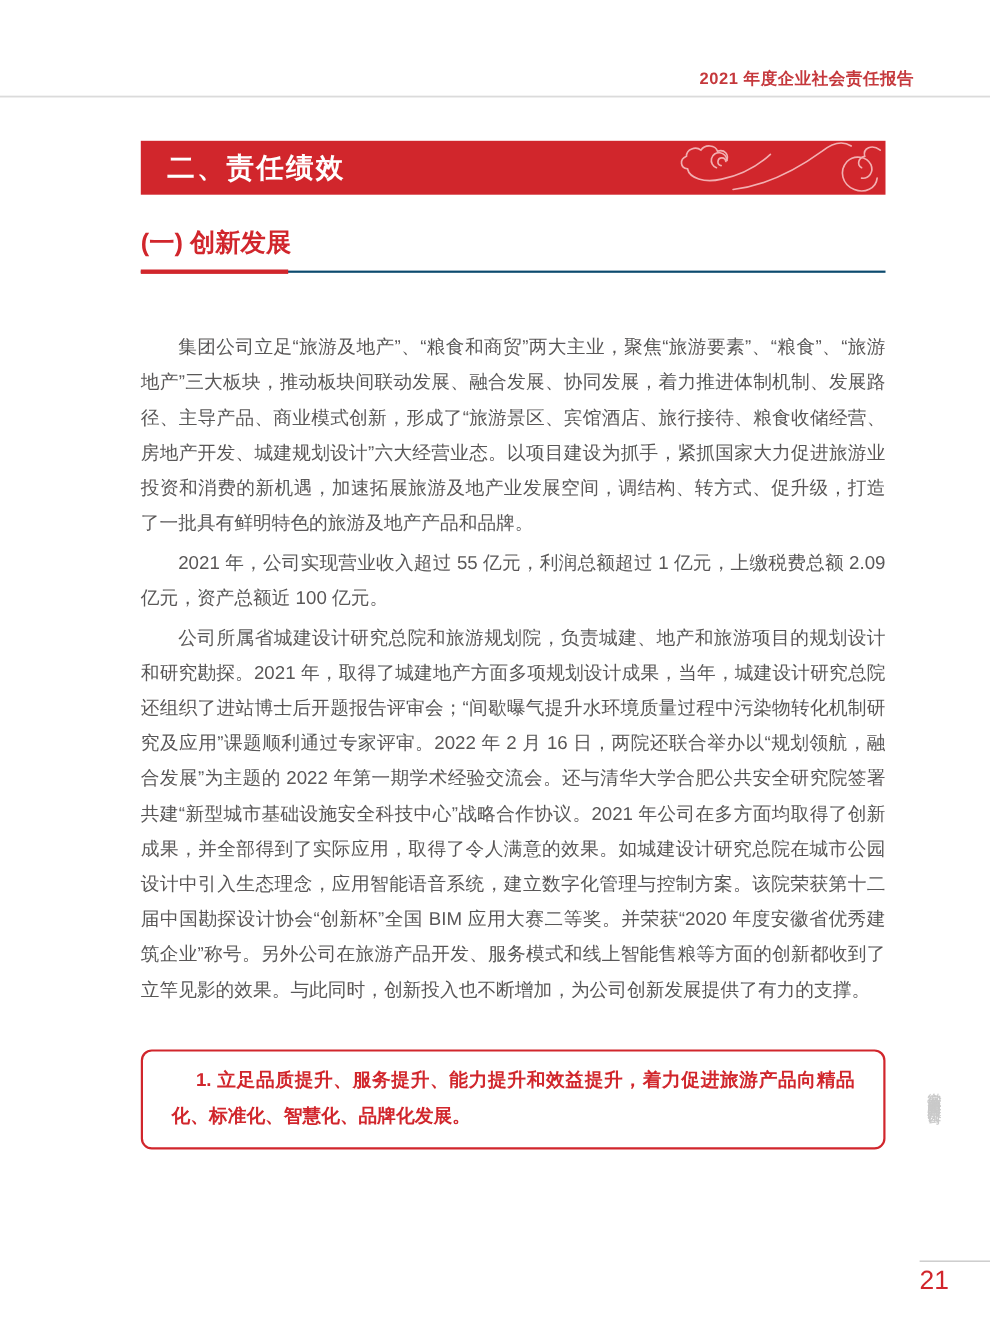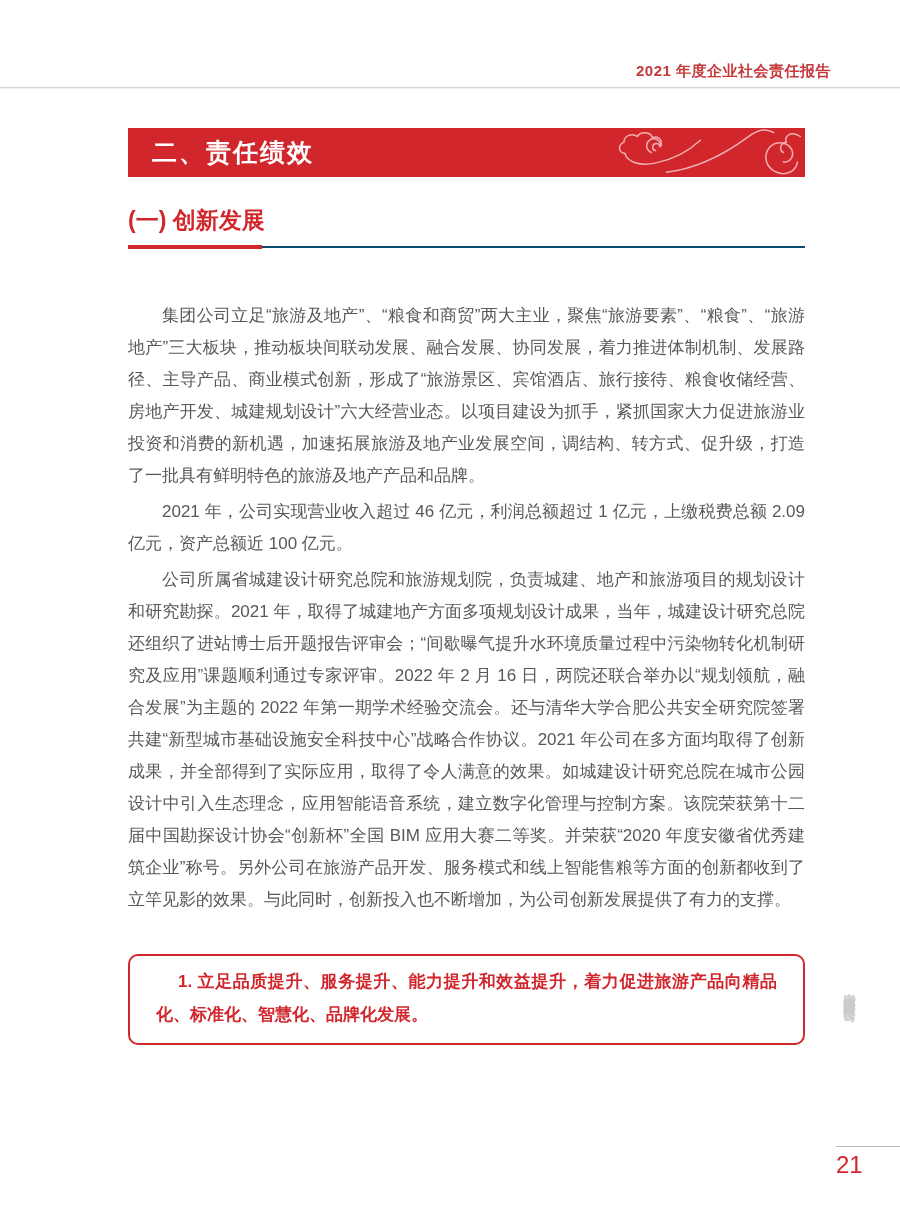--- a/index.html
+++ b/index.html
@@ -100,21 +100,21 @@
         <path d="M197,36 C196,46 185,51 175,47 C163,42 160,29 168,20 C175,13 187,15 191,23 C194,30 189,37 182,36"></path>
         <path d="M200,9 C192,3 183,7 185,15 C179,16 177,23 182,26"></path>
       </g>
     </svg>
   </div>
 
   <div class="section-heading">(一) 创新发展</div>
 
   <div class="body-copy">
     <p>集团公司立足“旅游及地产”、“粮食和商贸”两大主业，聚焦“旅游要素”、“粮食”、“旅游地产”三大板块，推动板块间联动发展、融合发展、协同发展，着力推进体制机制、发展路径、主导产品、商业模式创新，形成了“旅游景区、宾馆酒店、旅行接待、粮食收储经营、房地产开发、城建规划设计”六大经营业态。以项目建设为抓手，紧抓国家大力促进旅游业投资和消费的新机遇，加速拓展旅游及地产业发展空间，调结构、转方式、促升级，打造了一批具有鲜明特色的旅游及地产产品和品牌。</p>
-    <p>2021 年，公司实现营业收入超过 46 亿元，利润总额超过 1 亿元，上缴税费总额 2.09 亿元，资产总额近 100 亿元。</p>
+    <p>2021 年，公司实现营业收入超过 55 亿元，利润总额超过 1 亿元，上缴税费总额 2.09 亿元，资产总额近 100 亿元。</p>
     <p>公司所属省城建设计研究总院和旅游规划院，负责城建、地产和旅游项目的规划设计和研究勘探。2021 年，取得了城建地产方面多项规划设计成果，当年，城建设计研究总院还组织了进站博士后开题报告评审会；“间歇曝气提升水环境质量过程中污染物转化机制研究及应用”课题顺利通过专家评审。2022 年 2 月 16 日，两院还联合举办以“规划领航，融合发展”为主题的 2022 年第一期学术经验交流会。还与清华大学合肥公共安全研究院签署共建“新型城市基础设施安全科技中心”战略合作协议。2021 年公司在多方面均取得了创新成果，并全部得到了实际应用，取得了令人满意的效果。如城建设计研究总院在城市公园设计中引入生态理念，应用智能语音系统，建立数字化管理与控制方案。该院荣获第十二届中国勘探设计协会“创新杯”全国 BIM 应用大赛二等奖。并荣获“2020 年度安徽省优秀建筑企业”称号。另外公司在旅游产品开发、服务模式和线上智能售粮等方面的创新都收到了立竿见影的效果。与此同时，创新投入也不断增加，为公司创新发展提供了有力的支撑。</p>
 
     <div class="callout">
       <p>1. 立足品质提升、服务提升、能力提升和效益提升，着力促进旅游产品向精品化、标准化、智慧化、品牌化发展。</p>
     </div>
 
   </div>
 
   <div class="company-vertical">安徽省旅游集团有限责任公司</div>
   <div class="footer-rule"></div>

